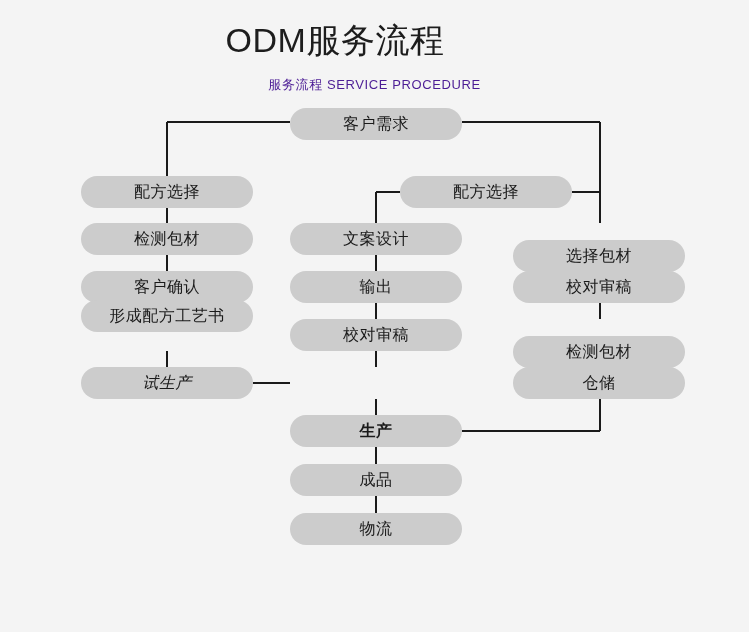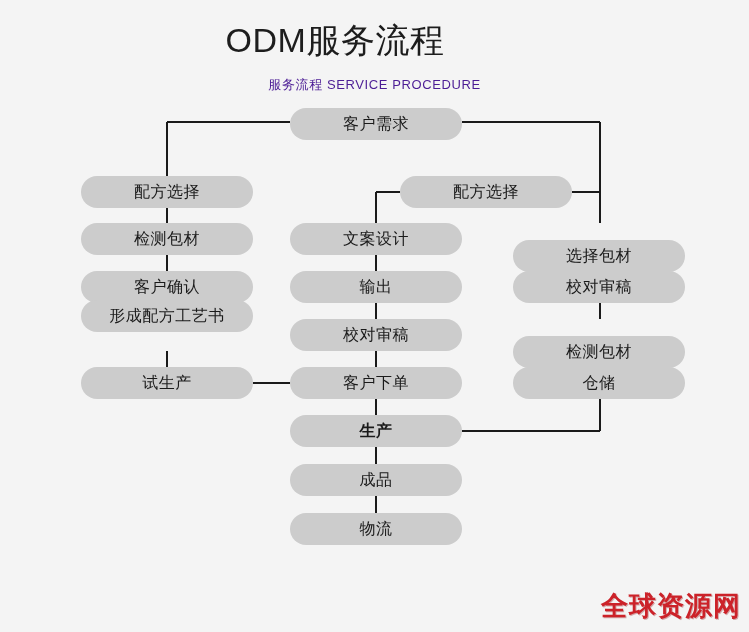--- a/index.html
+++ b/index.html
@@ -130,39 +130,36 @@
   </div>
   <div class="node" style="left:81px; top:223px; width:172px;">
     <span>检测包材</span>
   </div>
   <div class="node" style="left:81px; top:271px; width:172px;">
     <span>客户确认</span>
   </div>
   <div class="node" style="left:81px; top:300px; width:172px;">
     <span>形成配方工艺书</span>
   </div>
-  <div class="node" style="left:81px; top:367px; width:172px;">
+  <div class="node" style="left:81px; top:367px; width:172px;font-style:italic;">
     <span>试生产</span>
   </div>
 
   <div class="node" style="left:400px; top:176px; width:172px;">
     <span>配方选择</span>
   </div>
 
   <div class="node" style="left:290px; top:223px; width:172px;">
     <span>文案设计</span>
   </div>
   <div class="node" style="left:290px; top:271px; width:172px;">
     <span>输出</span>
   </div>
   <div class="node" style="left:290px; top:319px; width:172px;">
     <span>校对审稿</span>
-  </div>
-  <div class="node" style="left:290px; top:367px; width:172px;">
-    <span>客户下单</span>
   </div>
   <div class="node" style="left:290px; top:415px; width:172px;font-weight:bold;">
     <span>生产</span>
   </div>
   <div class="node" style="left:290px; top:464px; width:172px;">
     <span>成品</span>
   </div>
   <div class="node" style="left:290px; top:513px; width:172px;">
     <span>物流</span>
   </div>
@@ -173,15 +170,14 @@
   <div class="node" style="left:513px; top:271px; width:172px;">
     <span>校对审稿</span>
   </div>
   <div class="node" style="left:513px; top:319px; width:172px;margin-top:17px;">
     <span>检测包材</span>
   </div>
   <div class="node" style="left:513px; top:367px; width:172px;text-align:right;">
     <span>仓储</span>
   </div>
 
-  <div class="watermark">全球资源网</div>
 
 </div>
 
 </body></html>

